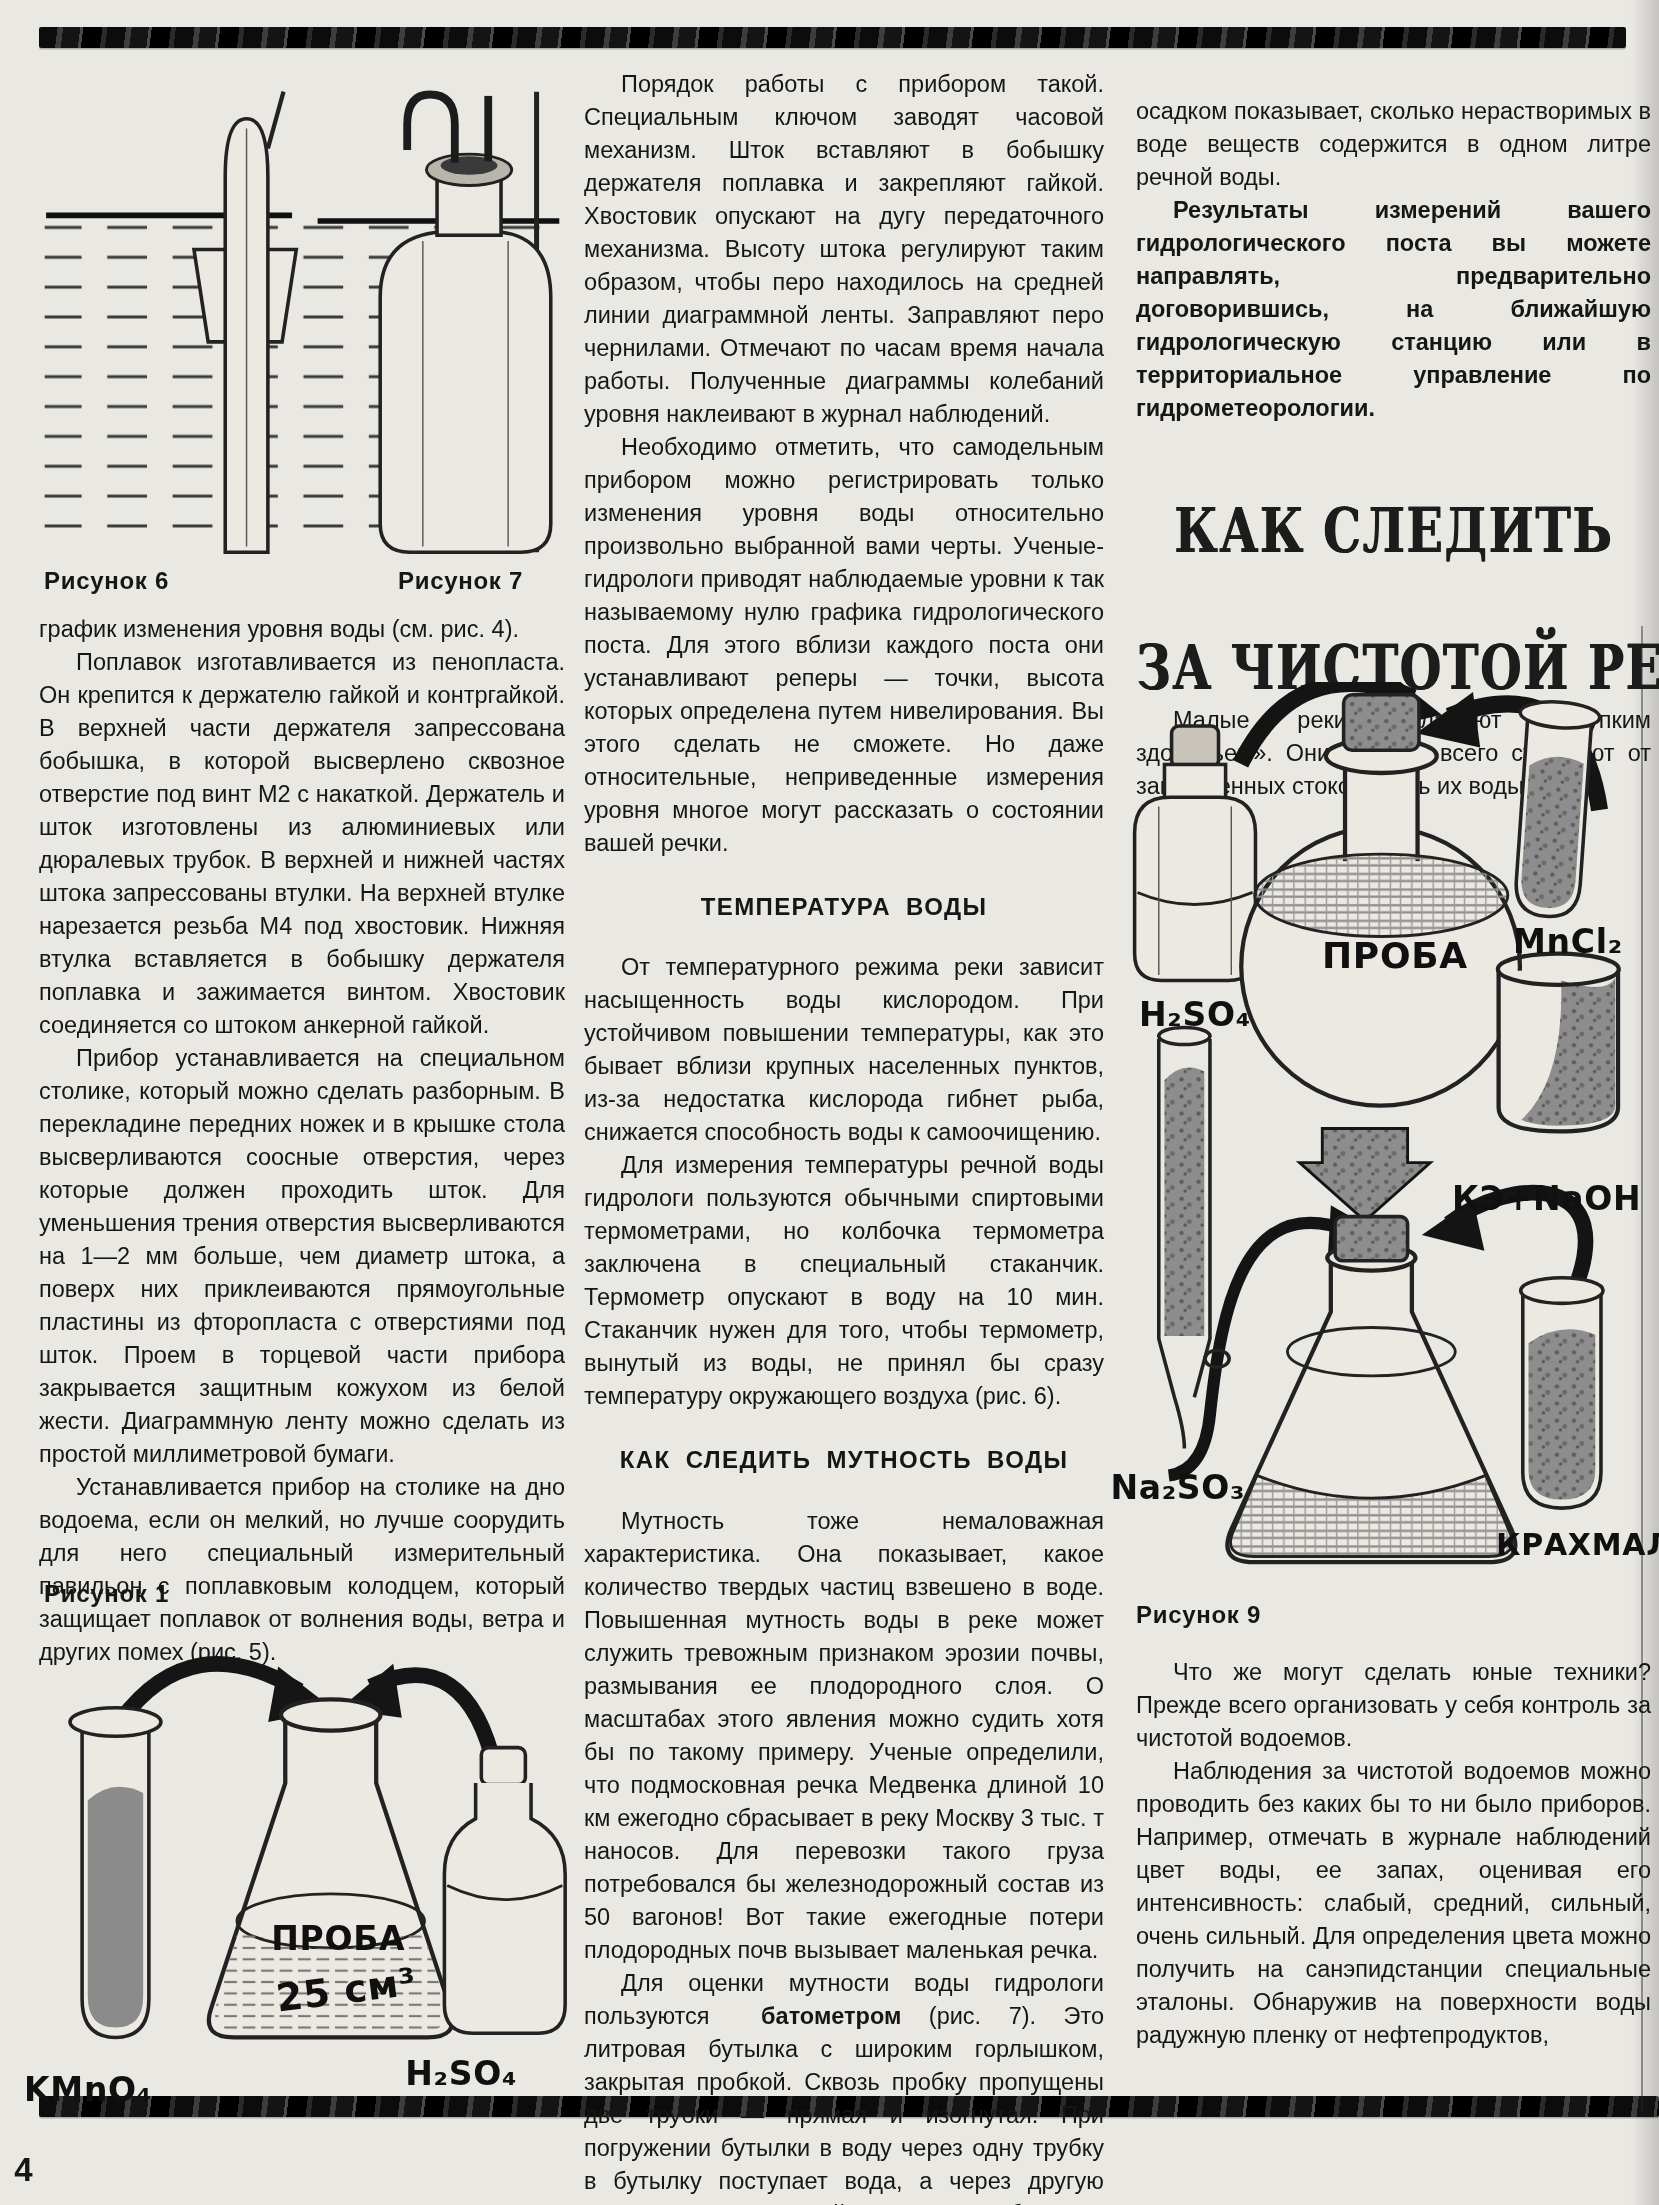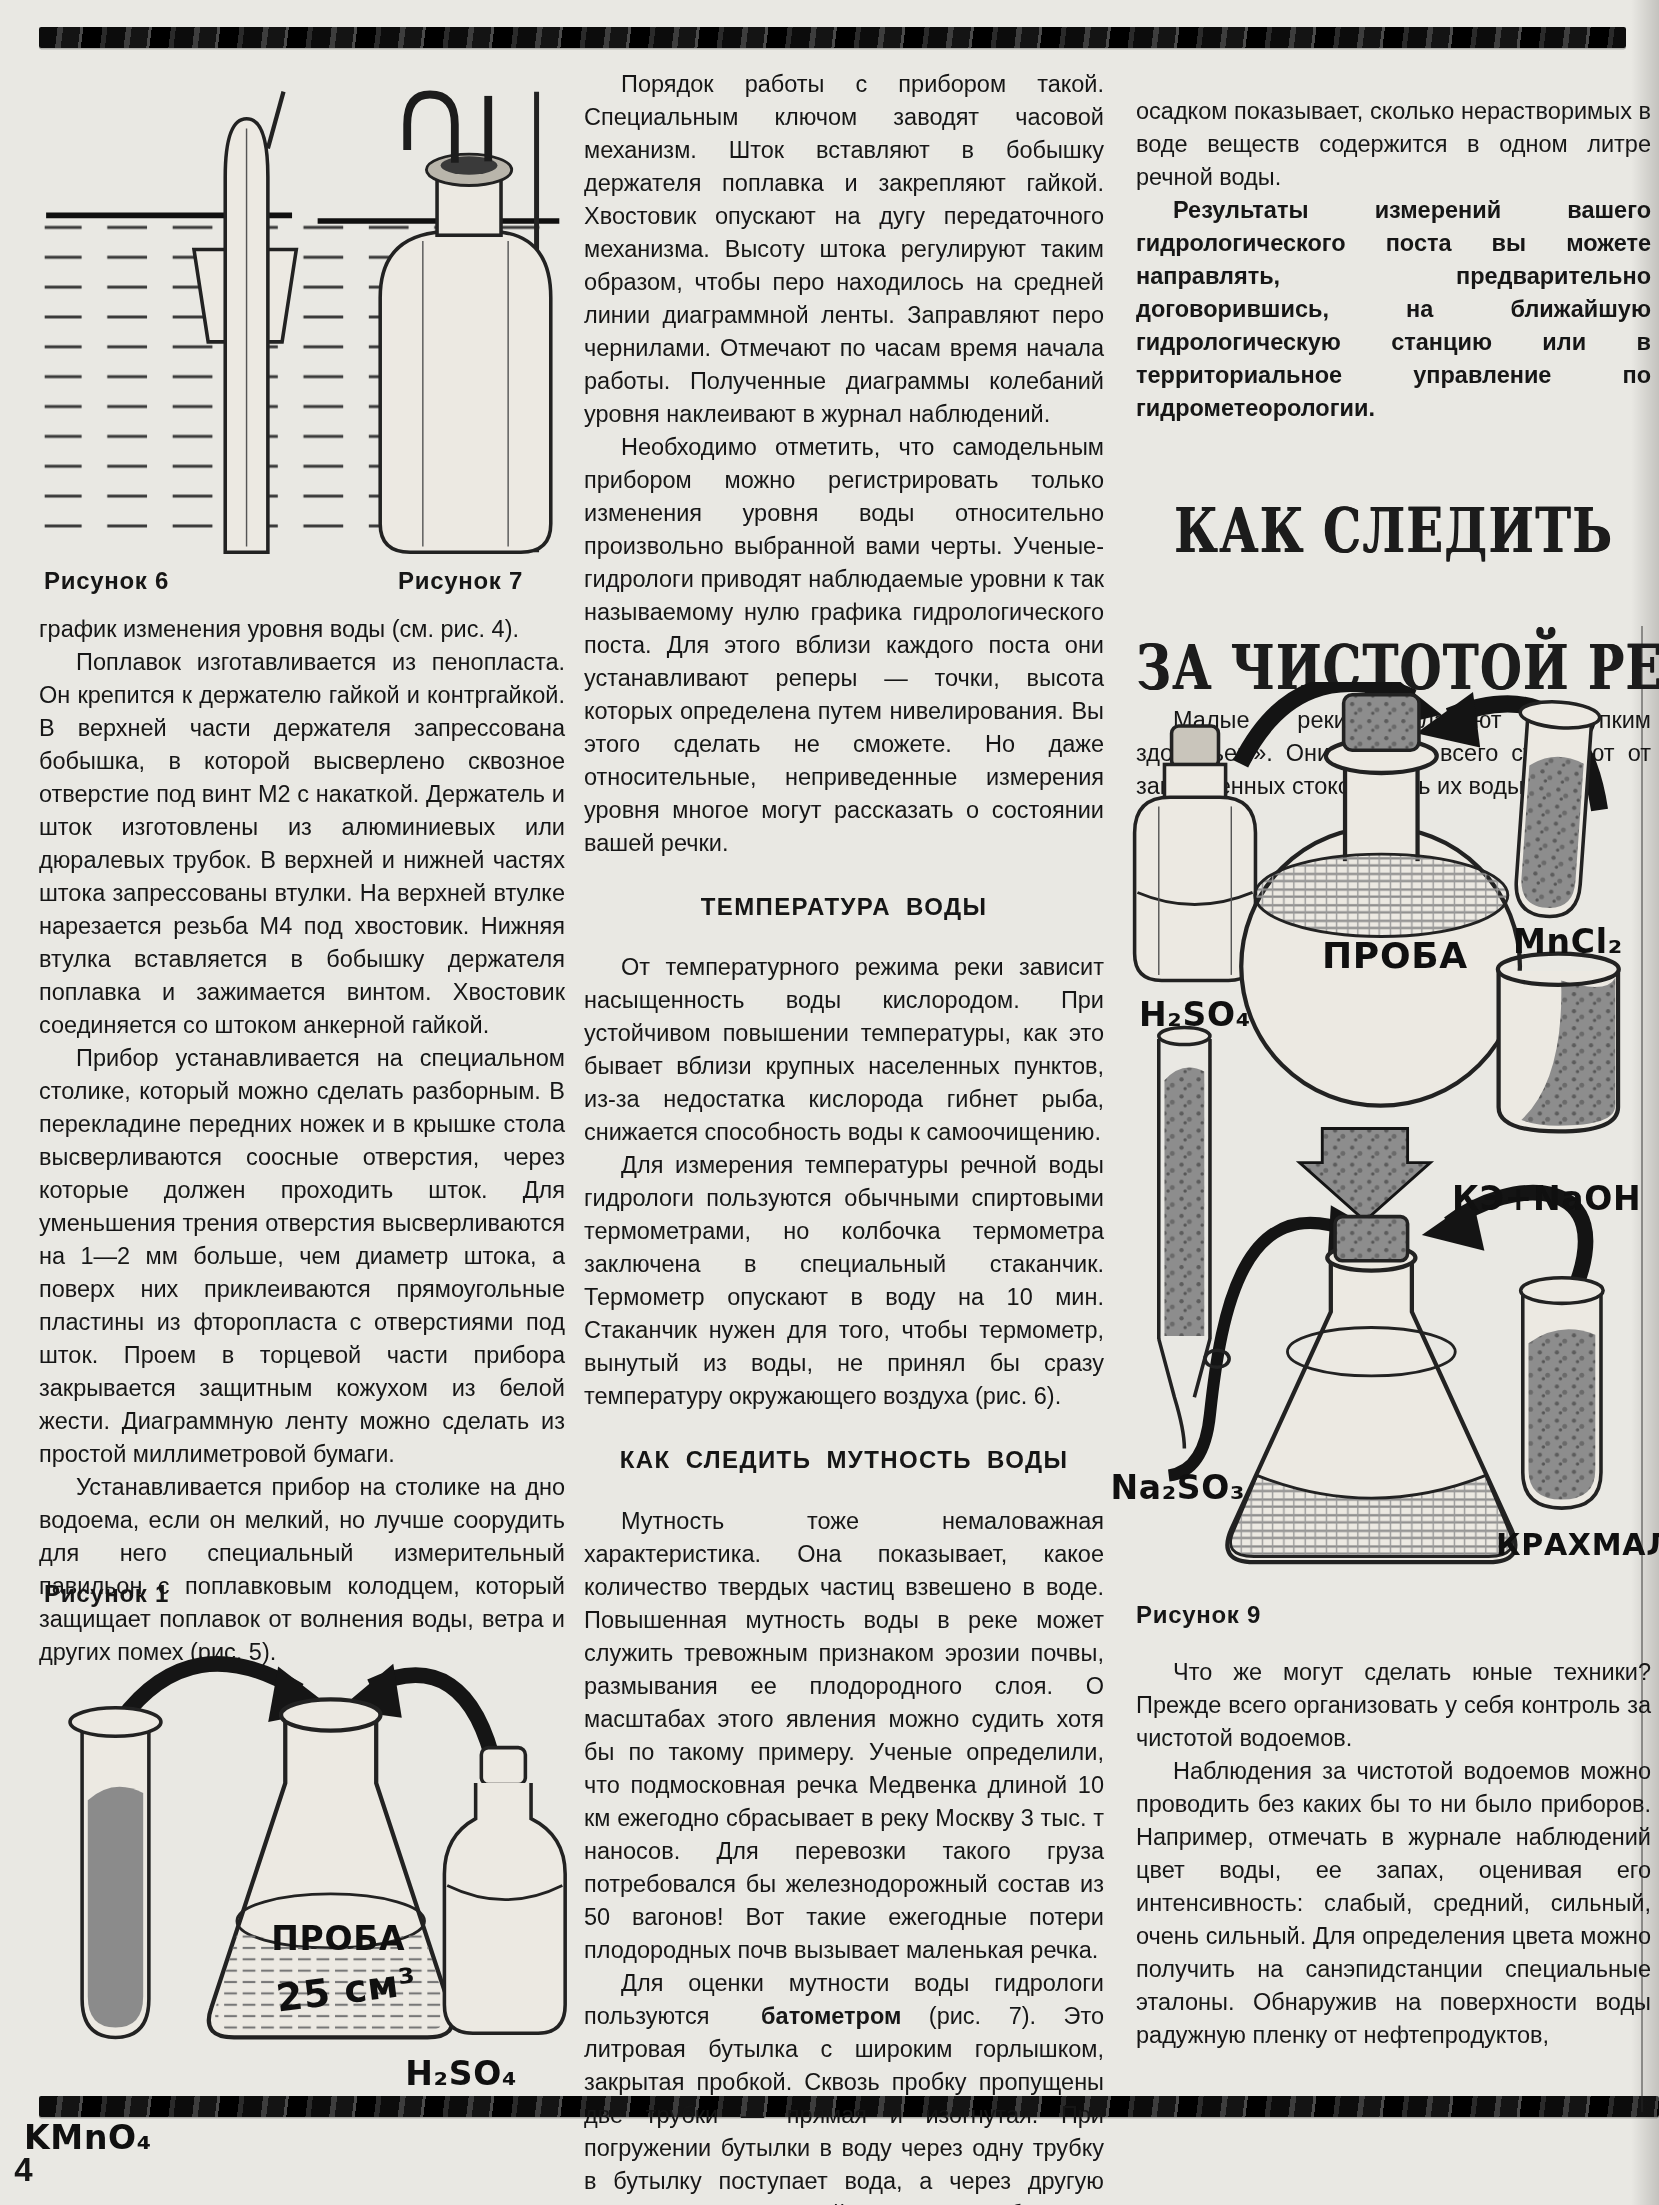--- a/index.html
+++ b/index.html
@@ -108,21 +108,21 @@
 
     <path d="M372 118 L372 208 L268 524 Q253 566 300 566 L572 566 Q619 566 604 524 L500 208 L500 118" fill="#ece9e2" stroke="#222" stroke-width="6"></path>
     <ellipse cx="436" cy="112" rx="70" ry="22" fill="#ece9e2" stroke="#222" stroke-width="6"></ellipse>
     <ellipse cx="436" cy="402" rx="132" ry="38" fill="none" stroke="#222" stroke-width="4"></ellipse>
     <path d="M306 412 L276 516 Q264 556 302 556 L570 556 Q608 556 596 516 L566 412 Q436 470 306 412 Z" fill="url(#hatch8)" stroke="none"></path>
 
     <rect x="648" y="158" width="62" height="52" rx="10" fill="#ece9e2" stroke="#222" stroke-width="5"></rect>
     <path d="M640 208 L640 258 Q596 282 596 336 L596 520 Q596 560 636 560 L728 560 Q766 560 766 520 L766 336 Q766 282 718 258 L718 208" fill="#ece9e2" stroke="#222" stroke-width="5"></path>
     <path d="M600 352 Q682 392 762 352" stroke="#222" stroke-width="4" fill="none"></path>
   </svg>
-  <div class="fig-label" style="left:2.8px;top:435px;margin-top:48px;">KMnO₄</div>
+  <div class="fig-label" style="left:2.8px;top:435px;">KMnO₄</div>
   <div class="fig-label" style="left:250px;top:284px;">ПРОБА</div>
   <div class="fig-label" style="left:255px;top:333px;transform:rotate(-7deg);font-size:38px;">25 см³</div>
   <div class="fig-label" style="left:384px;top:419px;">H₂SO₄</div>
 </div>
 
 <div class="col" style="left:584px;top:68px;width:520px;">
   <p class="ind">Порядок работы с прибором такой. Специальным ключом заводят часовой механизм. Шток вставляют в бобышку держателя поплавка и закрепляют гайкой. Хвостовик опускают на дугу передаточного механизма. Высоту штока регулируют таким образом, чтобы перо находилось на средней линии диаграммной ленты. Заправляют перо чернилами. Отмечают по часам время начала работы. Полученные диаграммы колебаний уровня наклеивают в журнал наблюдений.</p>
   <p class="ind">Необходимо отметить, что самодельным прибором можно регистрировать только изменения уровня воды относительно произвольно выбранной вами черты. Ученые-гидрологи приводят наблюдаемые уровни к так называемому нулю графика гидрологического поста. Для этого вблизи каждого поста они устанавливают реперы — точки, высота которых определена путем нивелирования. Вы этого сделать не сможете. Но даже относительные, неприведенные измерения уровня многое могут рассказать о состоянии вашей речки.</p>
   <p class="subhead">ТЕМПЕРАТУРА ВОДЫ</p>
   <p class="ind">От температурного режима реки зависит насыщенность воды кислородом. При устойчивом повышении температуры, как это бывает вблизи крупных населенных пунктов, из-за недостатка кислорода гибнет рыба, снижается способность воды к самоочищению.</p>

